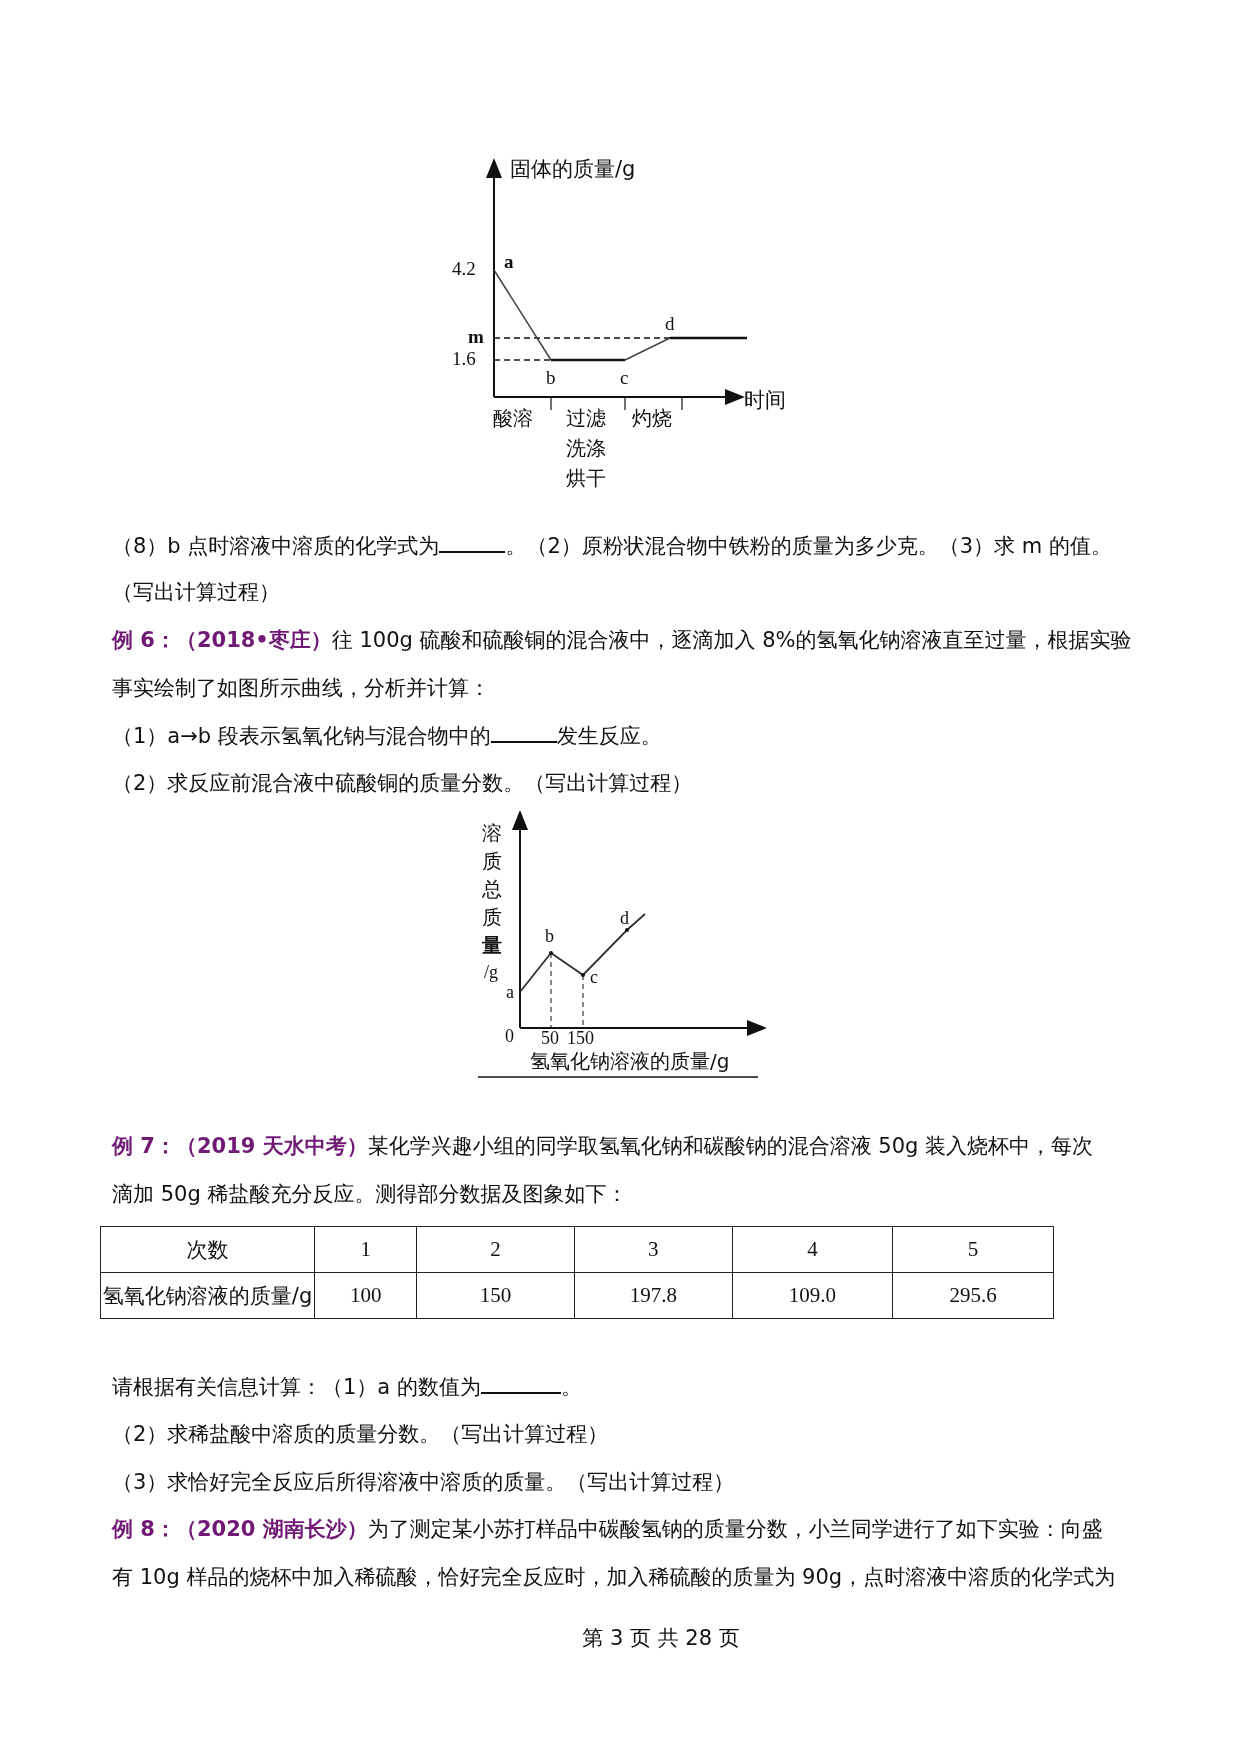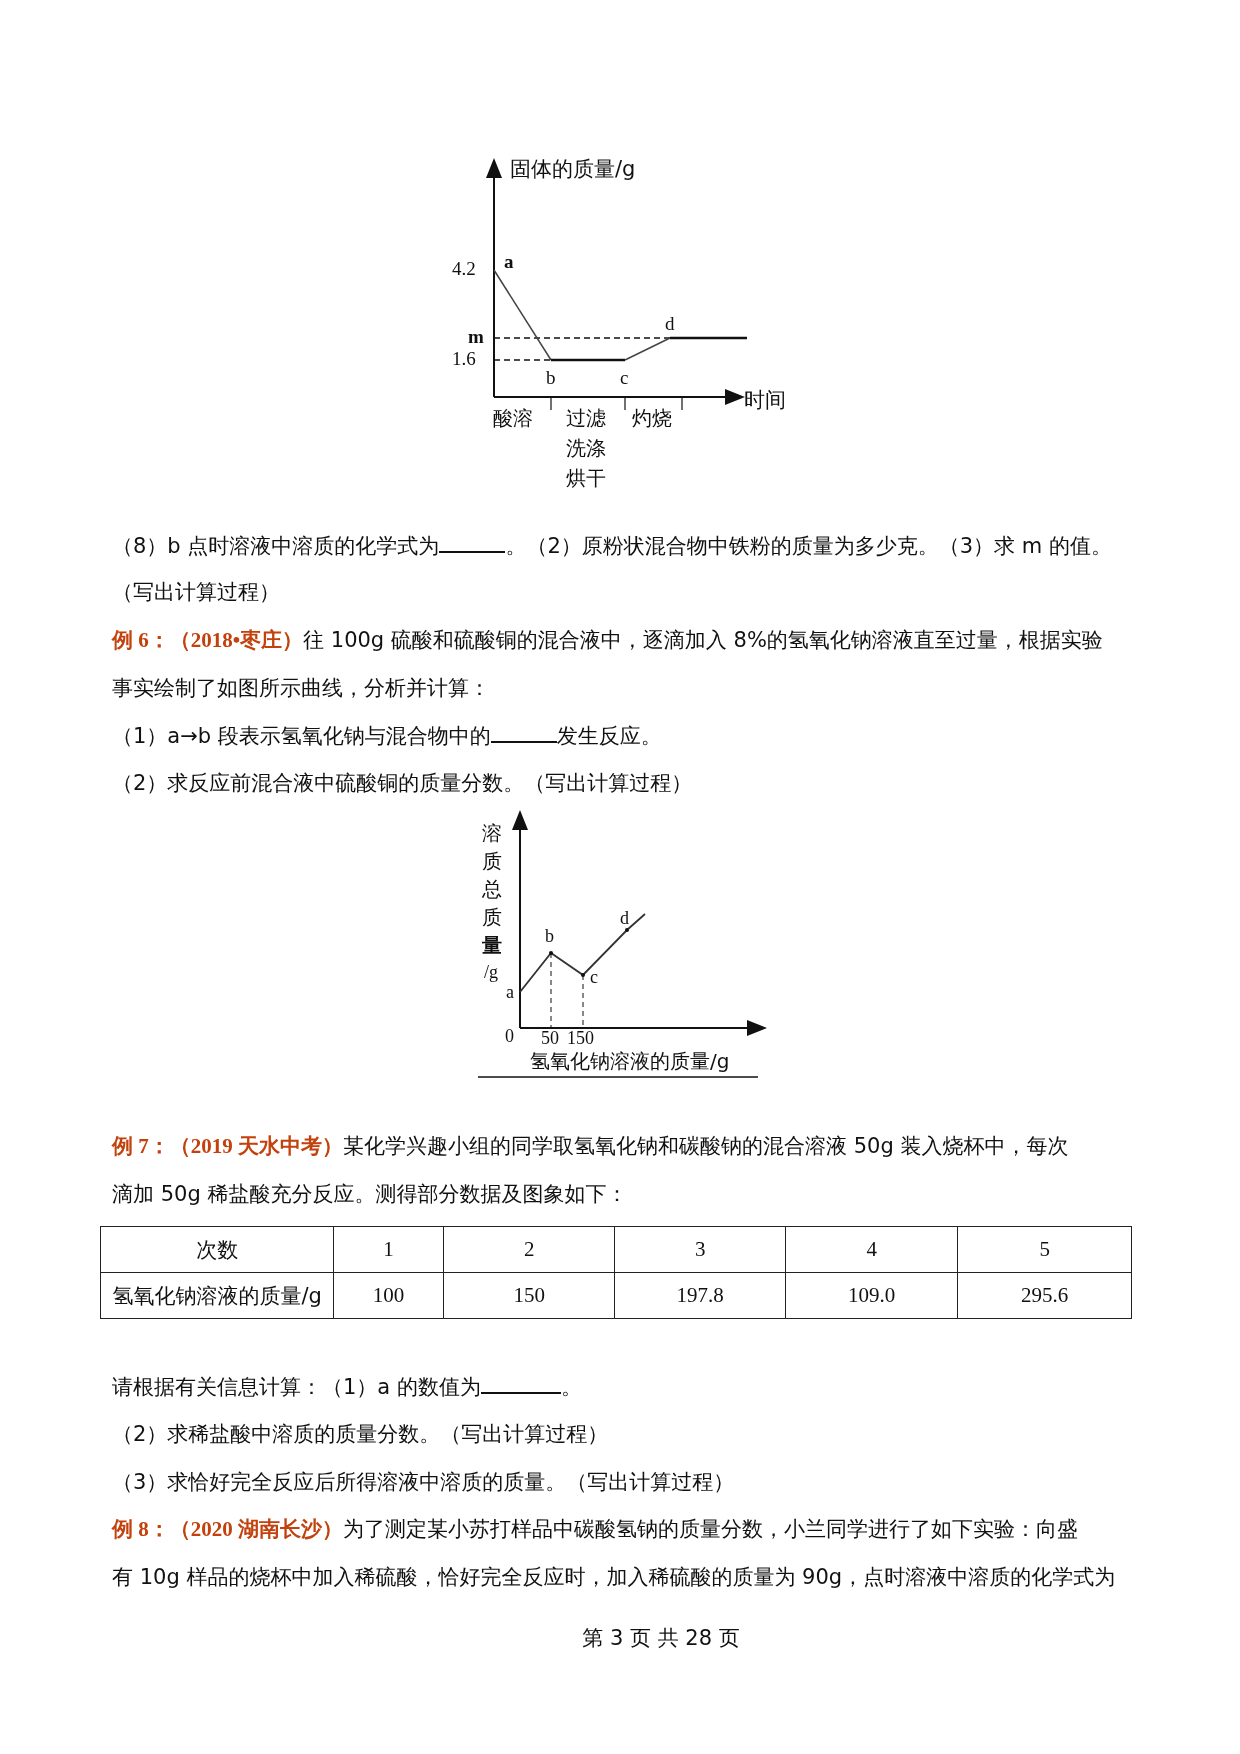--- a/index.html
+++ b/index.html
@@ -1,23 +1,23 @@
 <!DOCTYPE html>
 <html><head>
   <meta charset="utf-8">
   <style>
     html, body { margin: 0; padding: 0; background: #ffffff; }
     body { width: 1240px; height: 1754px; position: relative; overflow: hidden;
            font-family: "DejaVu Sans", "Liberation Sans", sans-serif; color: #111; }
     .line { position: absolute; left: 112px; font-size: 21px; line-height: 28px; white-space: nowrap; }
-    .green { color: #c2410c; font-weight: bold; font-family: Liberation Serif, serif; }
+    .green { color: #701a75; font-weight: bold; }
     .blank { display: inline-block; border-bottom: 2px solid #111; height: 20px; vertical-align: baseline; }
     svg text { font-family: "Liberation Serif", "DejaVu Serif", serif; fill: #111; }
     svg text.cjk { font-family: "DejaVu Sans", sans-serif; }
-    table.data { position: absolute; left: 100px; top: 1226px; width: 1032px; border-collapse: collapse;
+    table.data { position: absolute; left: 100px; top: 1226px; width: 954px; border-collapse: collapse;
                  font-size: 21px; }
     table.data td { border: 1.5px solid #222; height: 45px; text-align: center; vertical-align: middle; padding: 0; }
     table.data td.num { font-family: "Liberation Serif", serif; }
     .footer { position: absolute; top: 1624px; left: 0; width: 1240px; text-align: center; font-size: 21px; padding-left: 41px; }
   </style>
 </head>
 <body>
 
 <svg style="position:absolute;left:0;top:0" width="1240" height="520">
   <defs>

